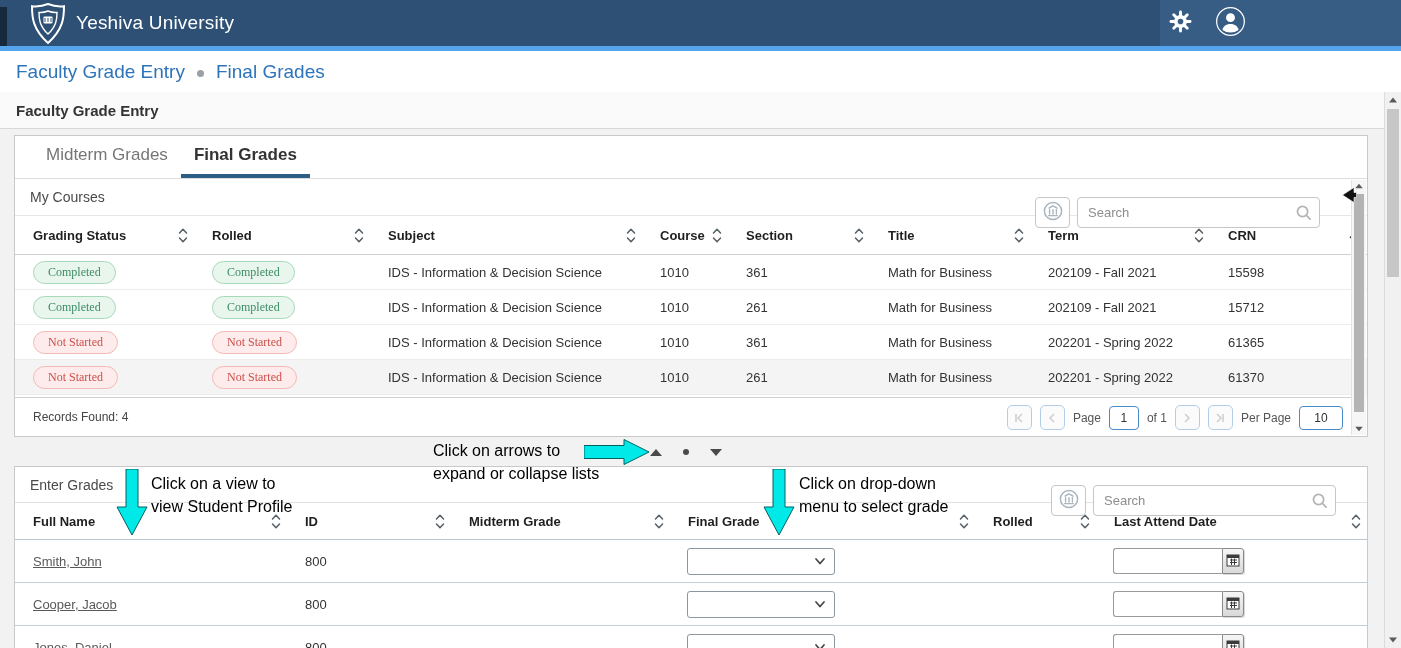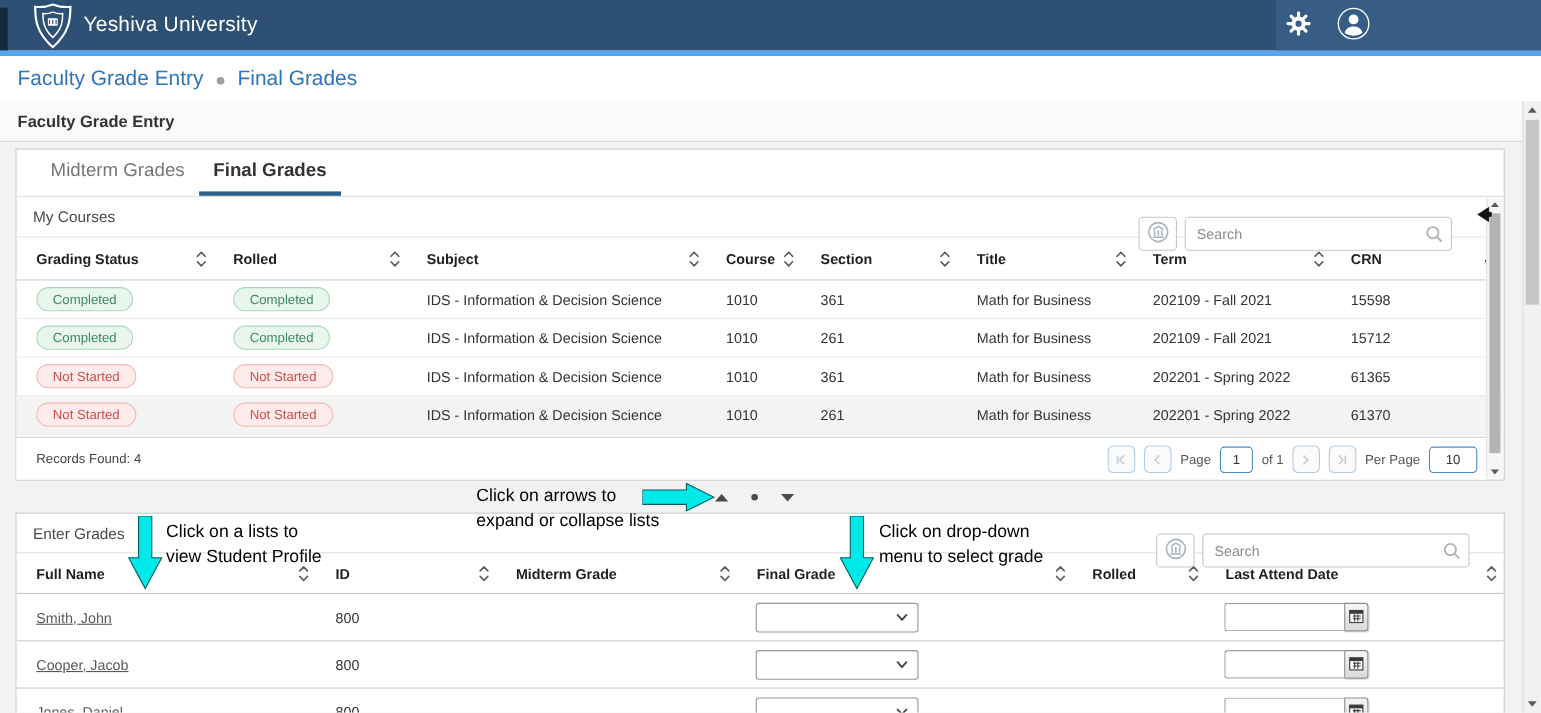--- a/index.html
+++ b/index.html
@@ -54,21 +54,21 @@
   .cw1{width:179px}.cw2{width:176px}.cw3{width:272px}.cw4{width:86px}.cw5{width:142px}.cw6{width:160px}.cw7{width:180px}.cw8{flex:1}
   .ew1{width:272px}.ew2{width:164px}.ew3{width:219px}.ew4{width:305px}.ew5{width:121px}.ew6{flex:1}
   .head { font-size:13px; font-weight:bold; color:#1f1f1f; }
   .mc-head { height:39px; border-bottom:1px solid #cfcfcf; }
   .eg-head { height:37px; border-bottom:1px solid #b9c7d3; }
   .sort { margin-left:auto; margin-right:6px; display:flex; cursor:pointer; }
   .mc-row { height:35px; border-bottom:1px solid #ececec; font-size:13px; color:#333; }
   .mc-row.alt { background:#f4f4f4; }
   .eg-row { height:43px; border-bottom:1px solid #c2cfda; font-size:13px; color:#333; }
 
-  .badge { display:inline-block; font-size:12px; padding:3px 14px; border-radius:12px; border:1px solid; }
+  .badge { display:inline-block; font-size:12px; padding:3px 14px; border-radius:12px; border:1px solid;font-family:Liberation Serif, serif; }
   .badge.ok  { color:#3d8b63; background:#e9f6ee; border-color:#a8d8ba; }
   .badge.bad { color:#cc4f4a; background:#fdeceb; border-color:#f3b9b4; }
 
   .name-link { color:#58595b; text-decoration:underline; cursor:pointer; }
 
   .select-box { position:relative; width:148px; height:27px; border:1px solid #8f979e; border-radius:3px; background:#fff; cursor:pointer; }
   .sel-chev { position:absolute; right:8px; top:6px; }
   .date-wrap { display:flex; align-items:center; margin-left:17px; }
   .date-input { width:109px; height:26px; border:1px solid #999; border-right:none; border-radius:3px 0 0 3px; outline:none; padding:0 6px; font-size:12px; }
   .cal-btn { width:22px; height:26px; border:1px solid #8a8a8a; border-radius:0 3px 3px 0; background:linear-gradient(#f6f6f6,#d9d9d9); display:flex; align-items:center; justify-content:center; cursor:pointer; box-shadow:1px 1px 0 rgba(0,0,0,.15); }
@@ -549,21 +549,21 @@
     <div>Click on arrows to</div>
     <div>expand or collapse lists</div>
   </div>
   <span class="ann-arrow" style="left:584px; top:439px;">
     <svg width="67" height="26" viewBox="0 0 67 26">
       <polygon points="0,6.5 40,6.5 40,0.5 65,13 40,25.5 40,19.5 0,19.5" fill="#00e9e9" stroke="#045f5f" stroke-width="1"></polygon>
     </svg>
   </span>
 
   <div class="ann-text" style="left:151px; top:472px;">
-    <div>Click on a lists to</div>
+    <div>Click on a view to</div>
     <div>view Student Profile</div>
   </div>
   <span class="ann-arrow" style="left:116px; top:469px;">
     <svg width="32" height="68" viewBox="0 0 32 68">
       <polygon points="10,0 22,0 22,38 31,38 16,66 1,38 10,38" fill="#00e9e9" stroke="#045f5f" stroke-width="1"></polygon>
     </svg>
   </span>
 
   <div class="ann-text" style="left:799px; top:472px;">
     <div>Click on drop-down</div>

